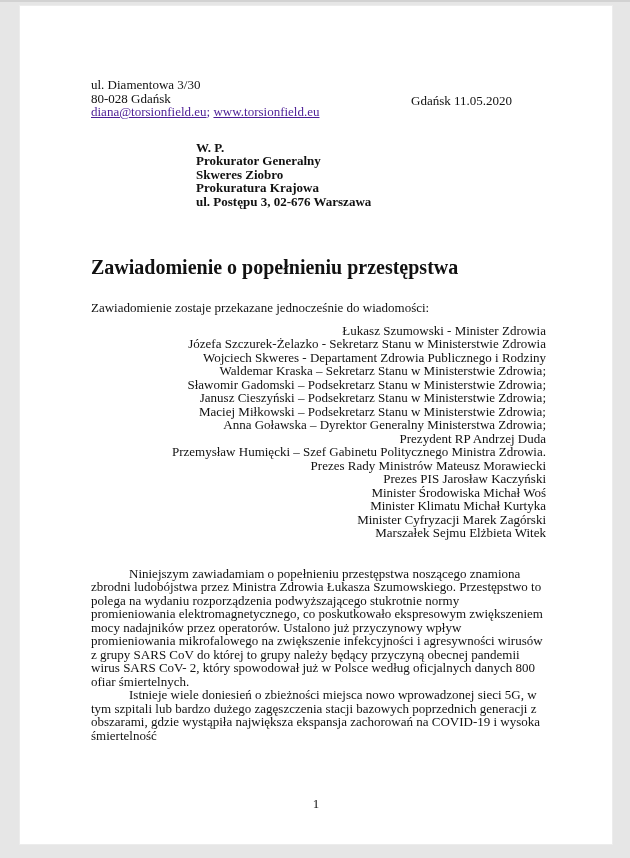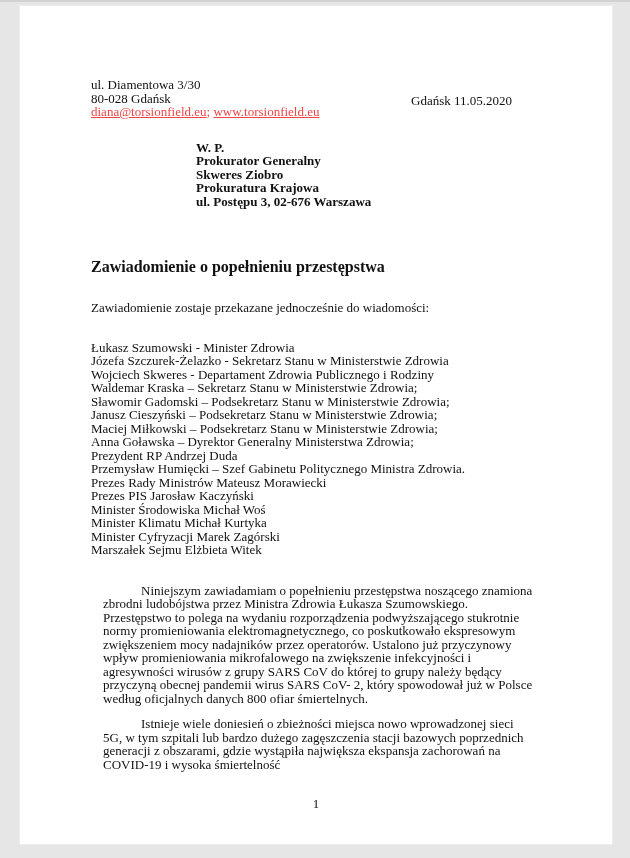--- a/index.html
+++ b/index.html
@@ -21,39 +21,39 @@
     background: #ffffff;
     border: 1px solid #ececec;
     padding: 72px 66px 0 71px;
     font-size: 13px;
     line-height: 13.5px;
     color: #111111;
   }
   .header-row { position: relative; }
   .sender-block div { white-space: nowrap; }
   .dateline { position: absolute; left: 320px; top: 16px; white-space: nowrap; }
-  a.link, span.link-sep { color: #ef4444; text-align: center; }
+  a.link, span.link-sep { color: #4c1d95; text-align: center; }
   a.link { text-decoration: underline; cursor: pointer; }
   .recipient-block {
     margin-top: 22px;
     margin-left: 105px;
     font-weight: bold;
   }
   .recipient-block div { white-space: nowrap; }
   .doc-title {
     margin-top: 51px;
     font-weight: bold;
-    font-size: 16px;
+    font-size: 20px;
     line-height: 16px;
   }
   .cc-intro { margin-top: 26px; }
-  .cc-list { margin-top: 26px; }
+  .cc-list { margin-top: 9px; text-align: right; }
   .cc-list div { white-space: nowrap; }
   .body-paragraphs { margin-top: 27px; }
-  .body-paragraphs p { margin: 12px; text-indent: 38px; text-align: left; }
+  .body-paragraphs p { margin: 0; text-indent: 38px; text-align: left; }
   .page-number {
     position: absolute;
     bottom: 34px; left: 0; right: 0;
     text-align: center;
   }
 </style>
 </head>
 <body>
 
 <div class="viewer-top-edge"></div>

